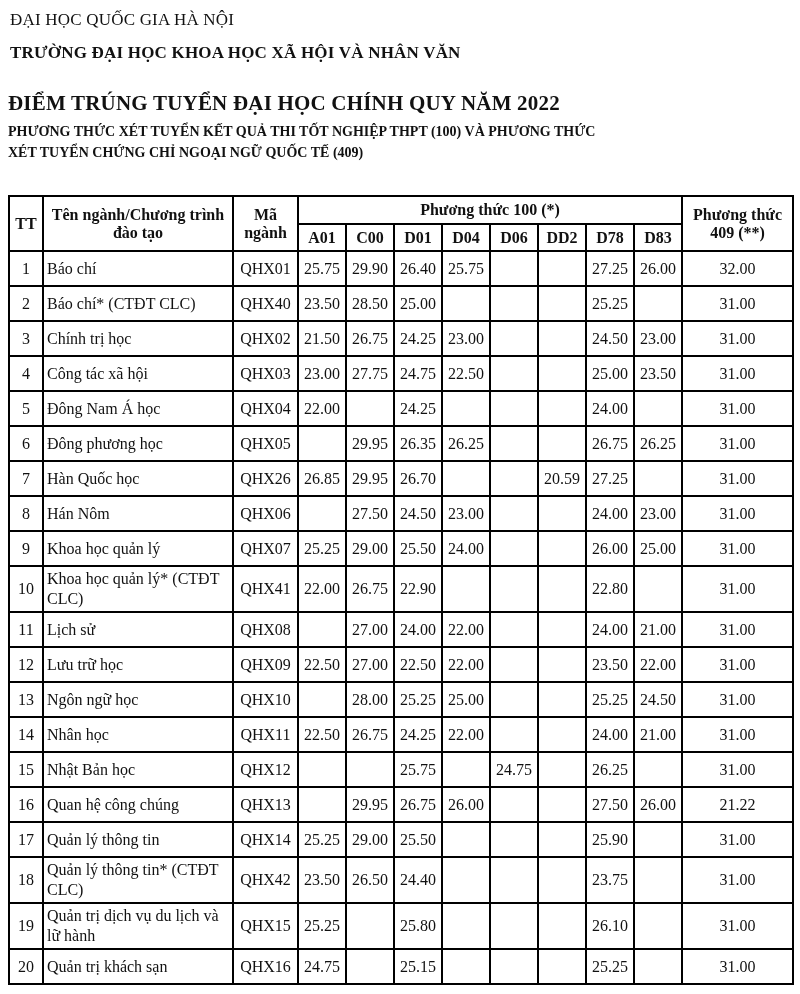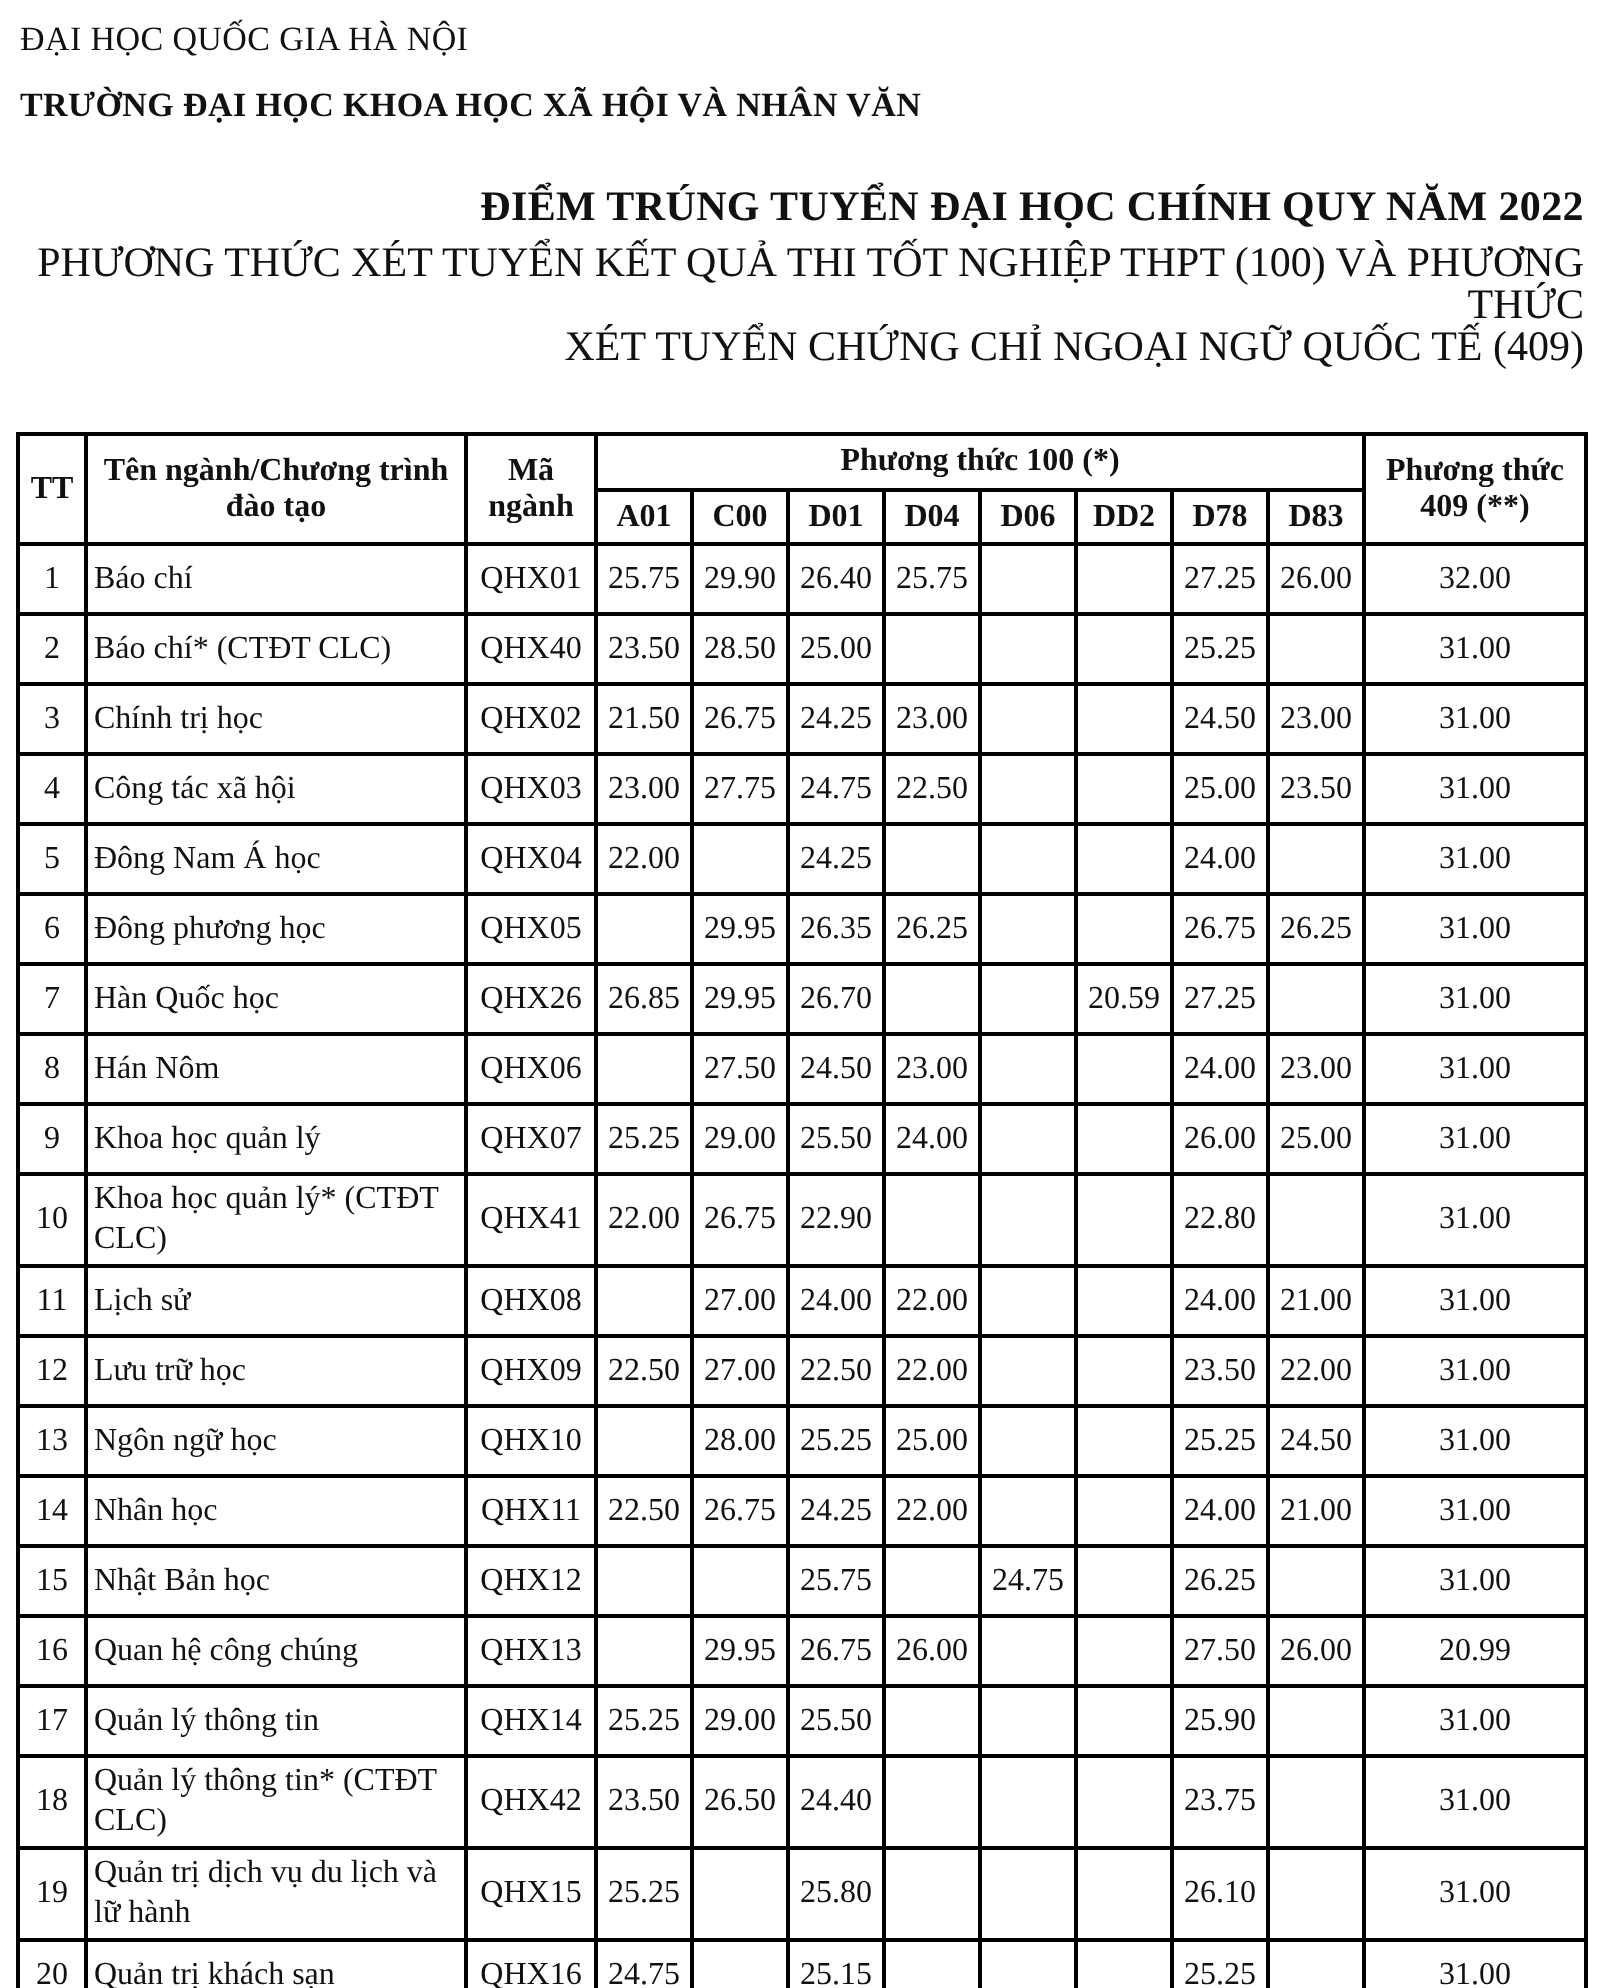--- a/index.html
+++ b/index.html
@@ -20,31 +20,31 @@
     letter-spacing: 0.2px;
     margin-top: 4px;
   }
   .org-line2 {
     font-size: 17px;
     font-weight: bold;
     margin-top: 13px;
     letter-spacing: 0.2px;
   }
 
-  .title-block { text-align: right; }
+  .title-block { text-align: left; }
   .doc-title {
     margin-top: 28px;
     font-size: 21px;
     font-weight: bold;
     letter-spacing: 0.2px;
   }
   .doc-subtitle {
     margin-top: 5px;
-    font-size: 21px;
-    font-weight: normal;
+    font-size: 14px;
+    font-weight: bold;
     line-height: 21px;
   }
 
   table.scores {
     margin-top: 32px;
     border-collapse: collapse;
     table-layout: fixed;
     width: 784px;
   }
   table.scores th, table.scores td {
@@ -345,21 +345,21 @@
           <td class="c-major">Quan hệ công chúng</td>
           <td class="c-code">QHX13</td>
           <td class="c-score"></td>
           <td class="c-score">29.95</td>
           <td class="c-score">26.75</td>
           <td class="c-score">26.00</td>
           <td class="c-score"></td>
           <td class="c-score"></td>
           <td class="c-score">27.50</td>
           <td class="c-score">26.00</td>
-          <td class="c-409">20.99</td>
+          <td class="c-409">21.22</td>
         </tr>
         <tr>
           <td class="c-tt">17</td>
           <td class="c-major">Quản lý thông tin</td>
           <td class="c-code">QHX14</td>
           <td class="c-score">25.25</td>
           <td class="c-score">29.00</td>
           <td class="c-score">25.50</td>
           <td class="c-score"></td>
           <td class="c-score"></td>

